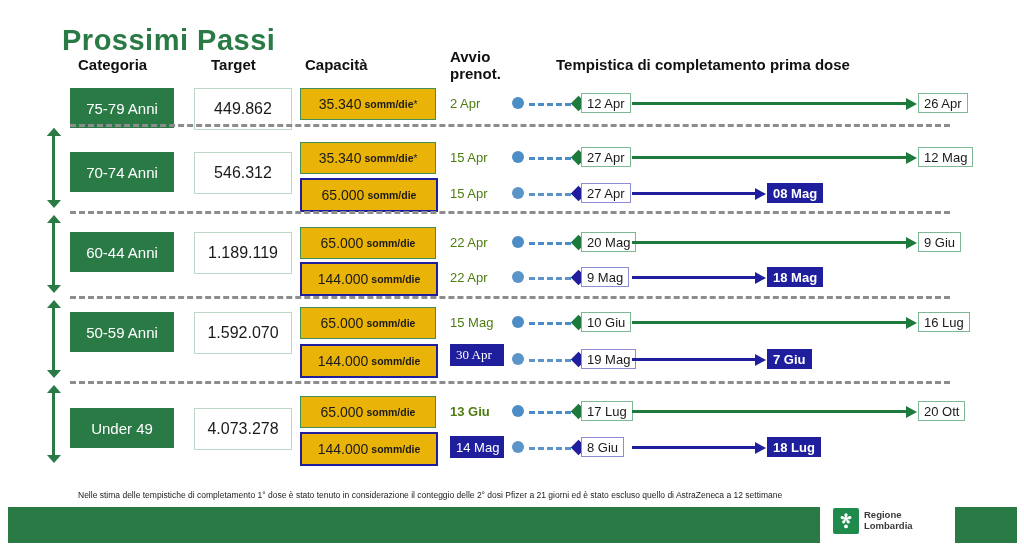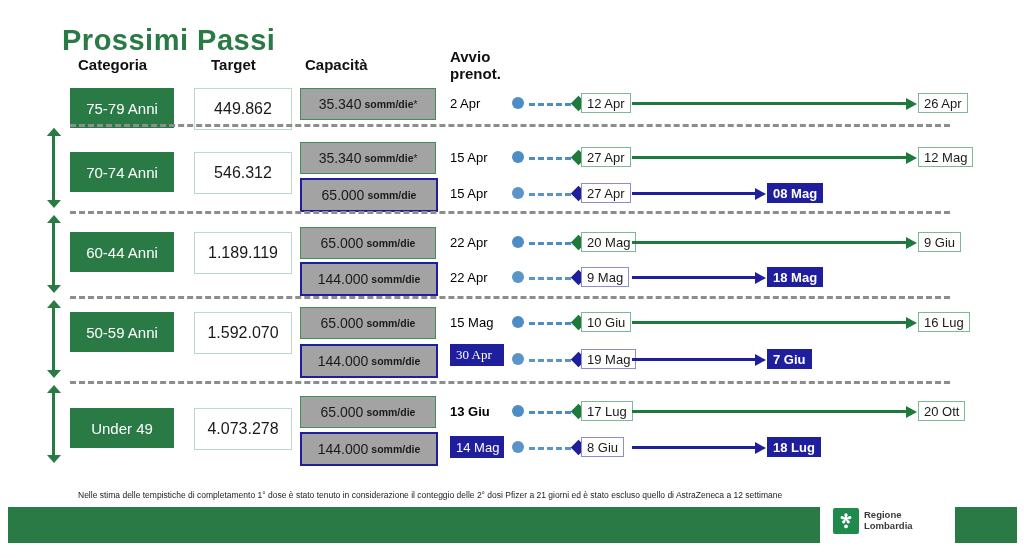--- a/index.html
+++ b/index.html
@@ -53,29 +53,29 @@
     position:absolute;left:194px;width:96px;height:40px;
     border:1.5px solid #bcd8c6;background:#fff;
     display:flex;align-items:center;justify-content:center;
     font-size:16px;color:#1a1a1a;
   }
 
   
   .cap{
     position:absolute;left:300px;width:134px;height:30px;
     display:flex;align-items:center;justify-content:center;
-    background:#a3a3a3;font-size:14px;white-space:nowrap;
+    background:#eab308;font-size:14px;white-space:nowrap;
   }
   .cap.green{border:1.5px solid #3f8f5d;}
   .cap.blue{border:2px solid #1f1f9e;}
   .cap .unit{font-size:10.5px;font-weight:bold;margin-left:3px;}
   .cap .star{font-size:10px;vertical-align:super;}
   .avvio{
     position:absolute;left:450px;width:60px;height:22px;
-    display:flex;align-items:center;font-size:13px;color:#000000;
+    display:flex;align-items:center;font-size:13px;color:#4d7c0f;
   }
   .avvio.hl{
     background:#1f1f9e;color:#ffffff;justify-content:flex-start;
     padding-left:6px;width:54px;box-sizing:border-box;
   }
 
   
   .dot{position:absolute;width:12px;height:12px;border-radius:50%;background:#4b8dc4;}
   .dot.dk{background:#5b94c9;}
   .dash{
@@ -133,20 +133,21 @@
 
   <div class="title">Prossimi  Passi</div>
 
   <div class="col-head h-categoria">Categoria</div>
   <div class="col-head h-target">Target</div>
   <div class="col-head h-capacita">Capacità</div>
   <div class="col-head h-avvio">
     <div>Avvio</div>
     <div>prenot.</div>
   </div>
+  <div class="col-head h-tempistica">Tempistica di completamento prima dose</div>
 
   <div id="groups-layer">
       <div class="vbar" style="top: 128px; height: 12px;">
         <div class="ar-up"></div>
         <div class="stem"></div>
       </div>
       <div class="cat" style="top: 88px;">75-79 Anni</div>
       <div class="target" style="top: 88px;">449.862</div>
       <div class="cap green" style="top: 88px;">
         <span>35.340</span>

